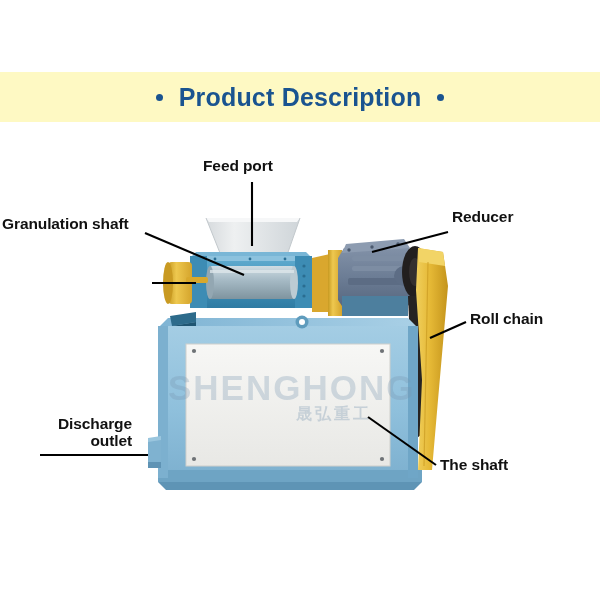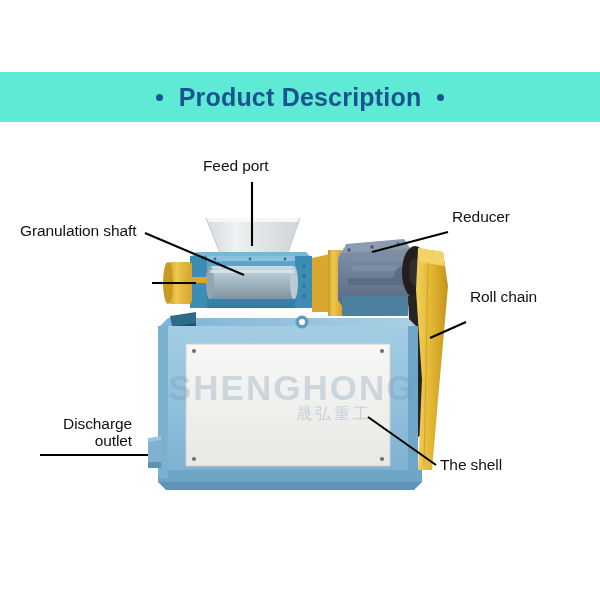--- a/index.html
+++ b/index.html
@@ -20,21 +20,21 @@
     background: #ffffff;
   }
 
   
   #banner {
     position: absolute;
     left: 0;
     top: 72px;
     width: 600px;
     height: 50px;
-    background: #5eead4;
+    background: #fef9c3;
     display: flex;
     align-items: center;
     justify-content: center;
     gap: 16px;
   }
   #banner .bullet {
     width: 7px;
     height: 7px;
     border-radius: 50%;
     background: #1a5490;
@@ -45,31 +45,31 @@
     font-weight: bold;
     color: #1a5490;
     letter-spacing: 0.2px;
     white-space: nowrap;
   }
 
   
   .label {
     position: absolute;
     font-size: 15.5px;
-    font-weight: normal;
+    font-weight: bold;
     color: #111111;
     line-height: 1.12;
     white-space: pre-line;
     letter-spacing: -0.1px;
   }
   .lbl-feed       { left: 203px; top: 157px; }
-  .lbl-granul     { left: 20px;  top: 215px; margin-top: 7px; }
+  .lbl-granul     { left: 2px;  top: 215px; }
   .lbl-pallet     { left: 28px;  top: 262px; text-align: left; }
   .lbl-reducer    { left: 452px; top: 208px; text-align: center; }
-  .lbl-rollchain  { left: 470px; top: 288px; }
+  .lbl-rollchain  { left: 470px; top: 310px; }
   .lbl-discharge  { left: 28px;  top: 415px; text-align: right; width: 104px;}
   .lbl-shell      { left: 440px; top: 456px; }
 
   
   #leaders {
     position: absolute;
     left: 0; top: 0;
     width: 600px; height: 600px;
     pointer-events: none;
   }
@@ -97,21 +97,21 @@
     font-weight: bold;
     letter-spacing: 2px;
     color: rgba(120,150,175,0.30);
     white-space: nowrap;
   }
   #wm-cn {
     position: absolute;
     left: 128px;
     top: 36px;
     font-size: 16px;
-    font-weight: normal;
+    font-weight: bold;
     letter-spacing: 3px;
     color: rgba(120,150,175,0.34);
     white-space: nowrap;
   }
 </style>
 </head>
 <body>
 
 <div id="page">
 
@@ -302,15 +302,15 @@
 
     <line x1="436" y1="465" x2="368" y2="417" stroke="#000" stroke-width="2.1"></line>
   </svg>
 
   <div class="label lbl-feed">Feed port</div>
   <div class="label lbl-granul">Granulation shaft</div>
   <div class="label lbl-reducer">Reducer</div>
   <div class="label lbl-rollchain">Roll chain</div>
   <div class="label lbl-discharge">Discharge
 outlet</div>
-  <div class="label lbl-shell">The shell</div>
+  <div class="label lbl-shell">The shaft</div>
 
 </div>
 
 </body></html>

